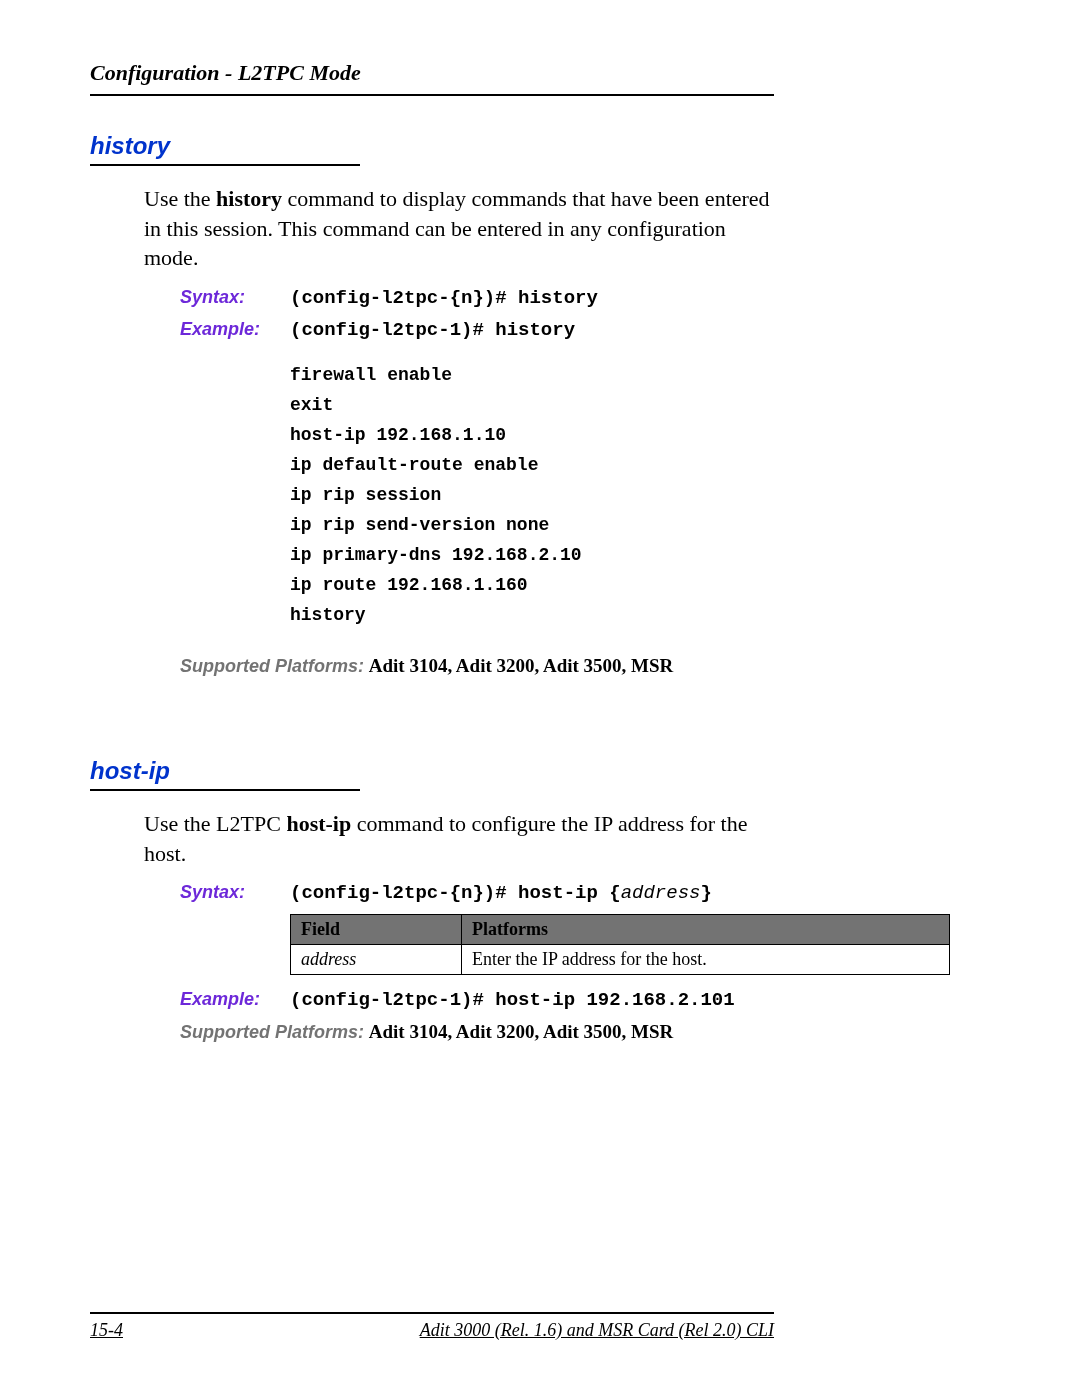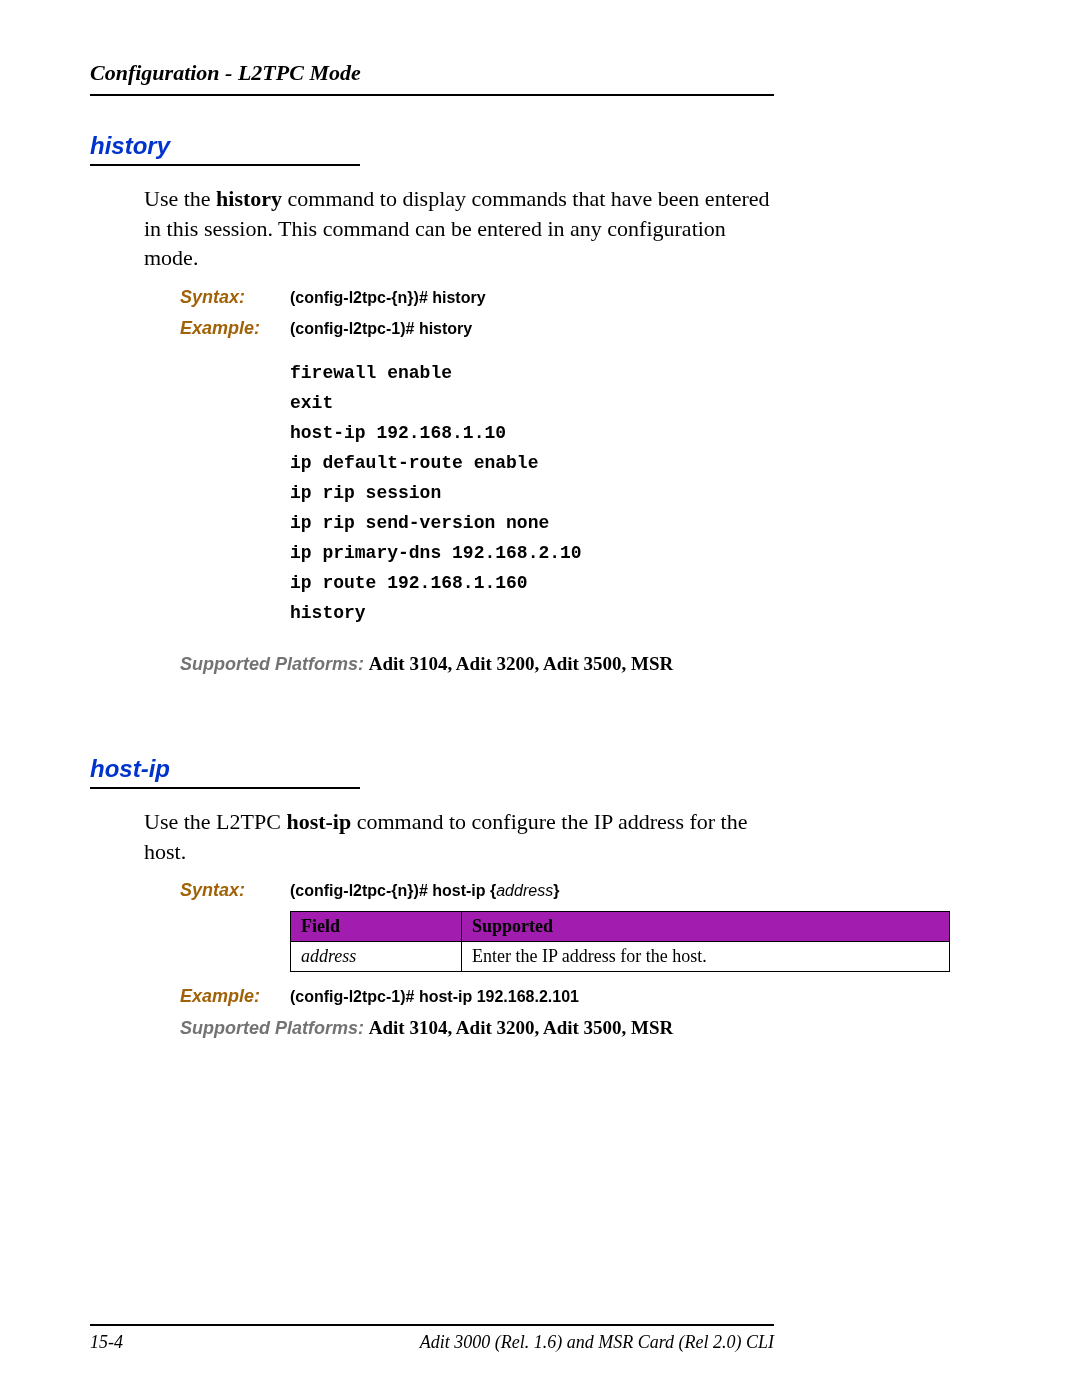--- a/index.html
+++ b/index.html
@@ -52,27 +52,27 @@
     padding-left: 90px;
     margin-bottom: 10px;
     align-items: baseline;
   }
   .label-cell {
     width: 110px;
     flex: 0 0 110px;
     font-family: Arial, Helvetica, sans-serif;
     font-weight: bold;
     font-style: italic;
-    color: #a16207;
+    color: #6d28d9;
     font-size: 18px;
   }
   .mono {
-    font-family: Liberation Sans, sans-serif;
-    font-weight: bold;
-    font-size: 16px;
+    font-family: Liberation Mono, monospace;
+    font-weight: bold;
+    font-size: 19px;
   }
   .mono .italic-arg {
     font-style: italic;
     font-weight: normal;
   }
   .example-block {
     padding-left: 200px;
     margin-top: 24px;
     margin-bottom: 30px;
   }
@@ -99,39 +99,40 @@
   }
   table.field-table {
     margin-left: 200px;
     border-collapse: collapse;
     width: 660px;
     margin-top: 6px;
     margin-bottom: 14px;
     font-size: 18px;
   }
   table.field-table th {
-    background: #a21caf;
+    background: #737373;
     border: 1px solid #000;
     text-align: left;
     font-weight: bold;
     padding: 4px 10px;
   }
   table.field-table td {
     border: 1px solid #000;
     padding: 4px 10px;
   }
   table.field-table td.field-name {
     font-style: italic;
     width: 150px;
   }
   .footer {
     position: absolute;
     left: 90px;
     right: 90px;
-    bottom: 44px;
+    bottom: 56px;
+    text-decoration: underline;
   }
   .footer-rule {
     border-top: 2px solid #000;
     margin-bottom: 6px;
   }
   .footer-line {
     display: flex;
     justify-content: space-between;
     font-style: italic;
     font-size: 18px;
@@ -193,21 +194,21 @@
       <div class="label-cell">Syntax:</div>
       <div class="mono">
         <span>(config-l2tpc-{n})# host-ip {</span><span class="italic-arg">address</span><span>}</span>
       </div>
     </div>
 
     <table class="field-table">
       <tbody>
           <tr>
         <th>Field</th>
-        <th>Supported</th>
+        <th>Platforms</th>
       </tr>
       <tr>
         <td class="field-name">address</td>
         <td>Enter the IP address for the host.</td>
       </tr>
     </tbody>
       </table>
 
     <div class="label-row">
       <div class="label-cell">Example:</div>

